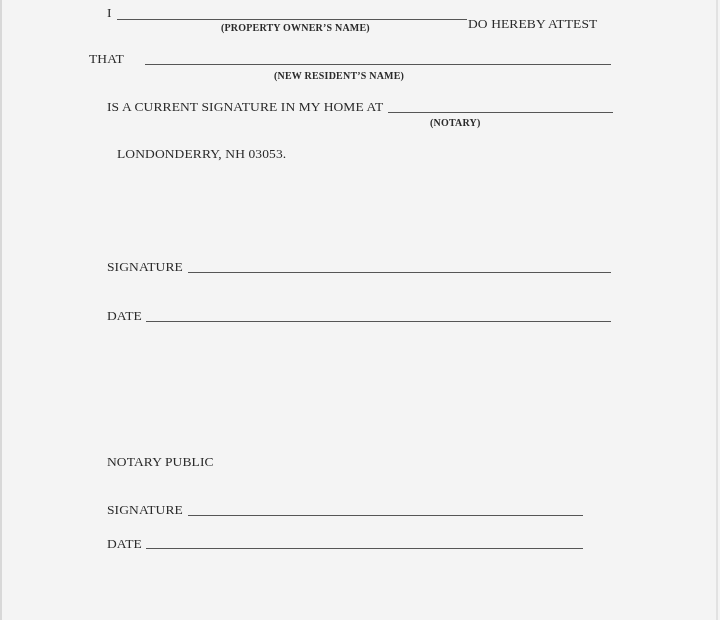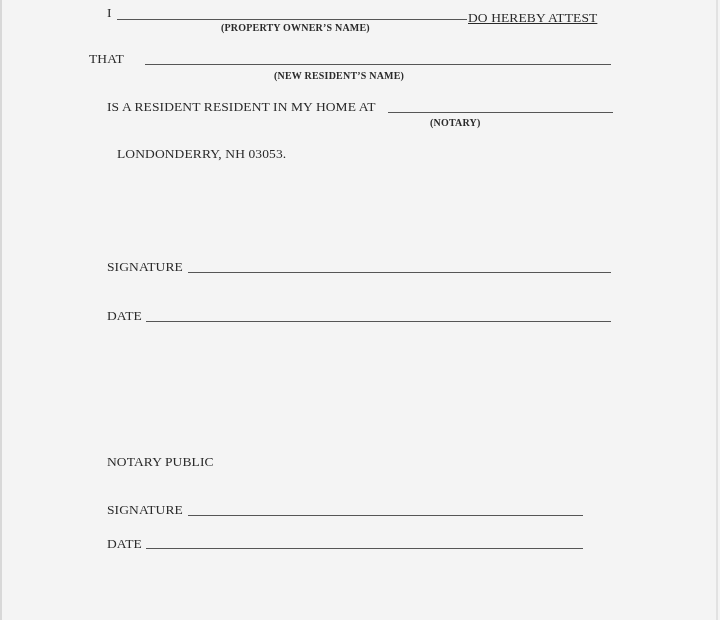--- a/index.html
+++ b/index.html
@@ -46,28 +46,28 @@
       border-bottom: 1.2px solid #555;
     }
   </style>
 </head>
 <body>
 
 <div class="page">
 
   <span class="line-label" style="left:105px; top:5px;">I</span>
   <div class="rule" style="left:115px; top:19px; width:350px;"></div>
-  <span class="line-label" style="left:466px; top:10px;text-decoration:underline;">DO HEREBY ATTEST</span>
+  <span class="line-label" style="left:466px; top:16px;">DO HEREBY ATTEST</span>
   <span class="caption" style="left:219px; top:21px;">(PROPERTY OWNER’S NAME)</span>
 
   <span class="line-label" style="left:87px; top:51px;">THAT</span>
   <div class="rule" style="left:143px; top:64px; width:466px;"></div>
   <span class="caption" style="left:272px; top:69px;">(NEW RESIDENT’S NAME)</span>
 
-  <span class="line-label" style="left:105px; top:99px;">IS A RESIDENT RESIDENT IN MY HOME AT</span>
+  <span class="line-label" style="left:105px; top:99px;">IS A CURRENT SIGNATURE IN MY HOME AT</span>
   <div class="rule" style="left:386px; top:112px; width:225px;"></div>
   <span class="caption" style="left:428px; top:116px;">(NOTARY)</span>
 
   <span class="line-label" style="left:115px; top:146px;">LONDONDERRY, NH 03053.</span>
 
   <span class="line-label" style="left:105px; top:259px;">SIGNATURE</span>
   <div class="rule" style="left:186px; top:272px; width:423px;"></div>
 
   <span class="line-label" style="left:105px; top:308px;">DATE</span>
   <div class="rule" style="left:144px; top:321px; width:465px;"></div>

